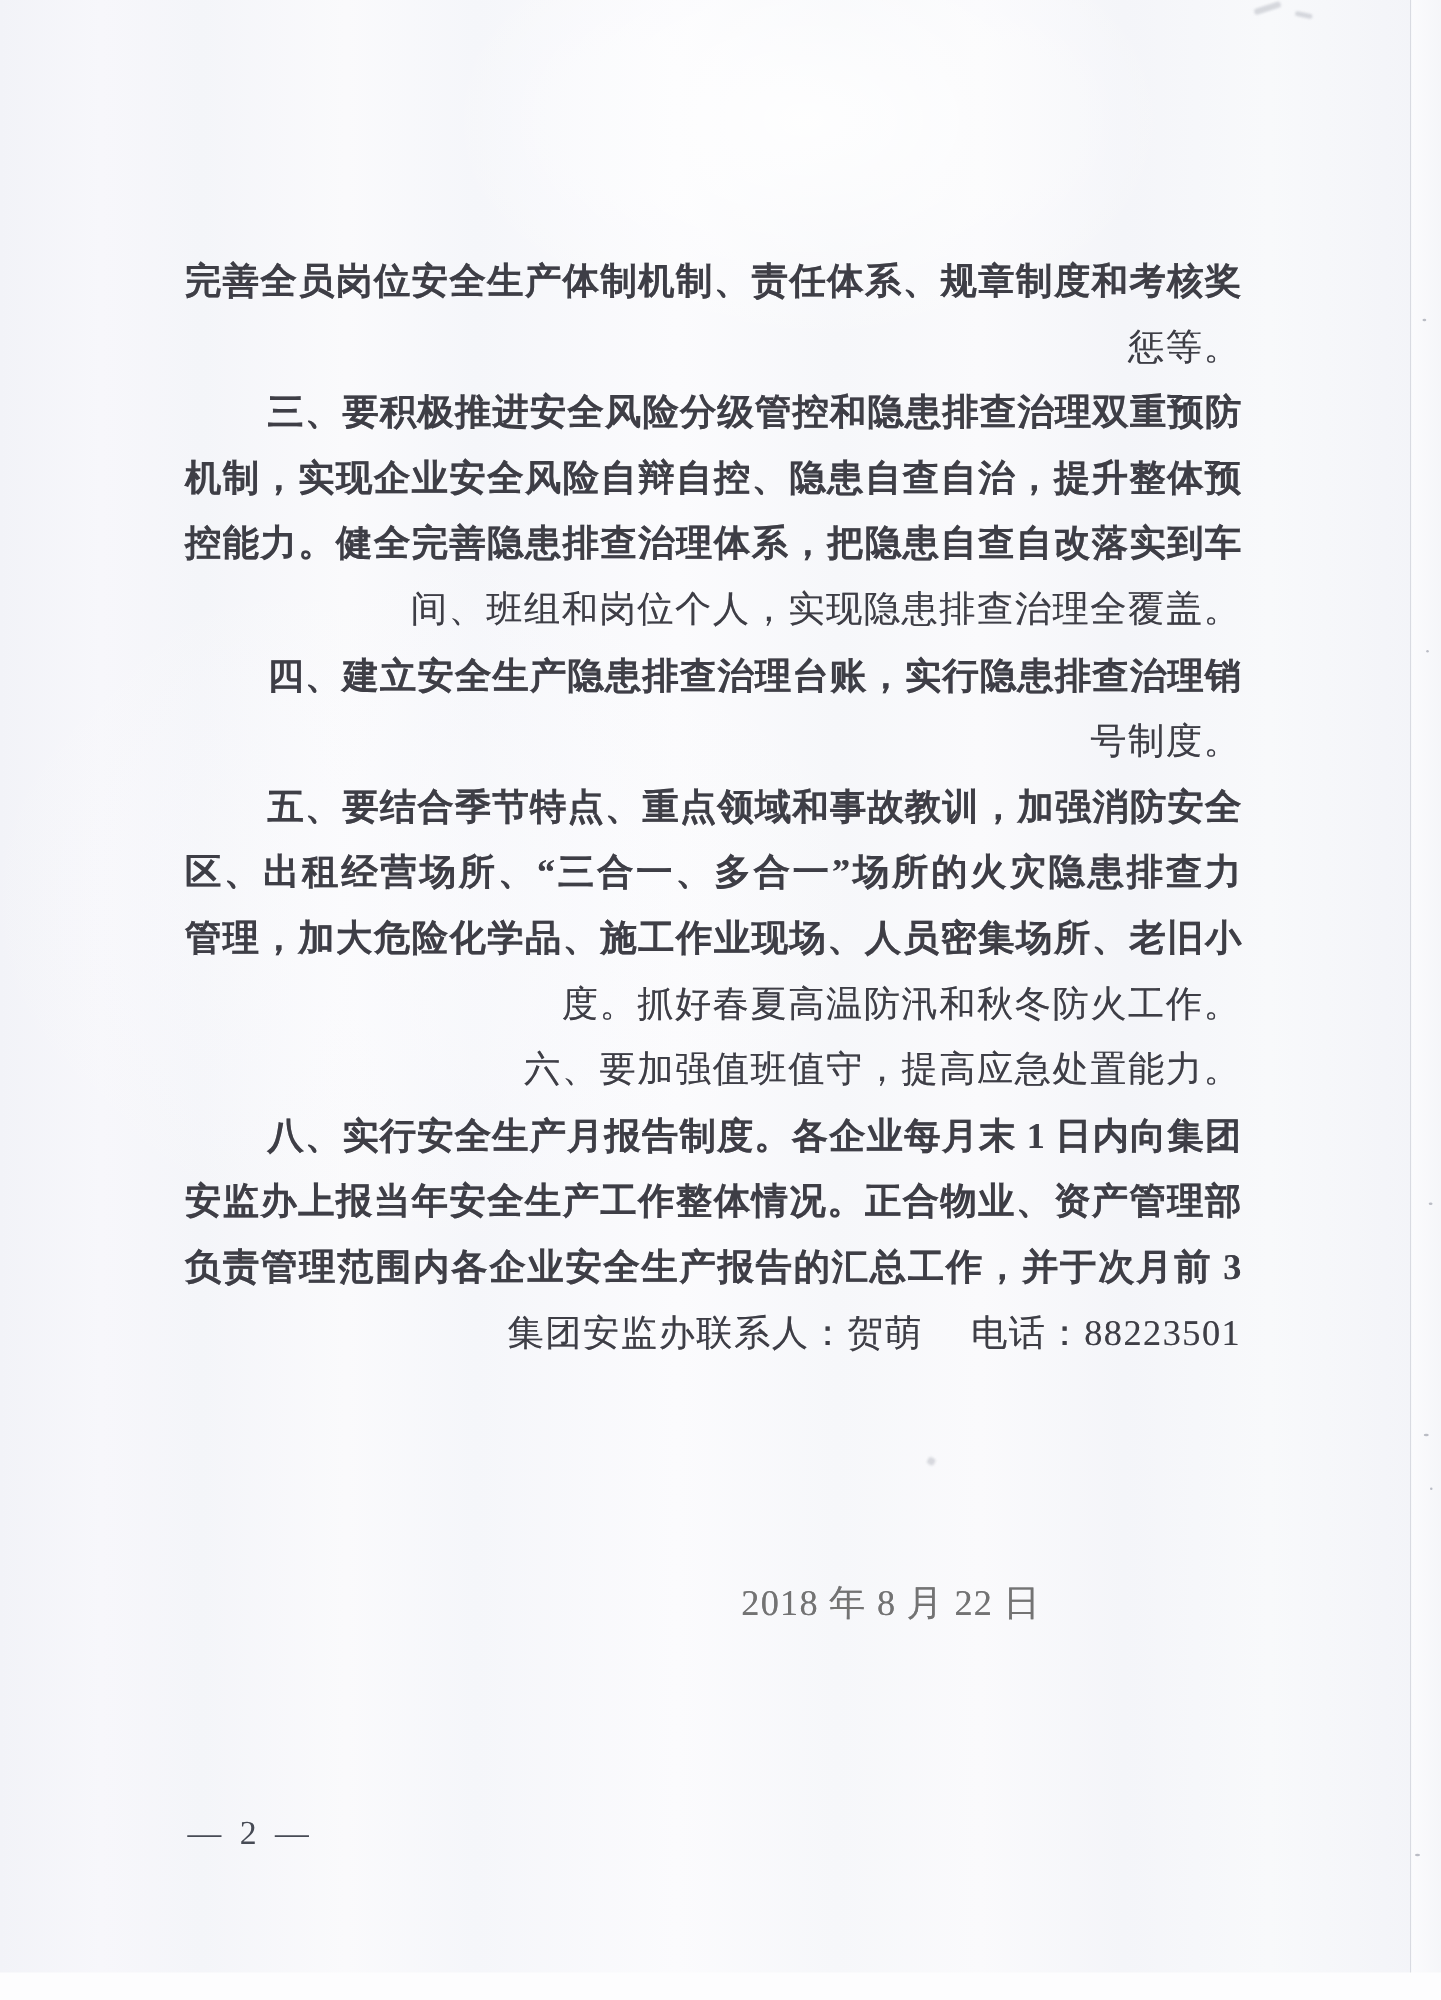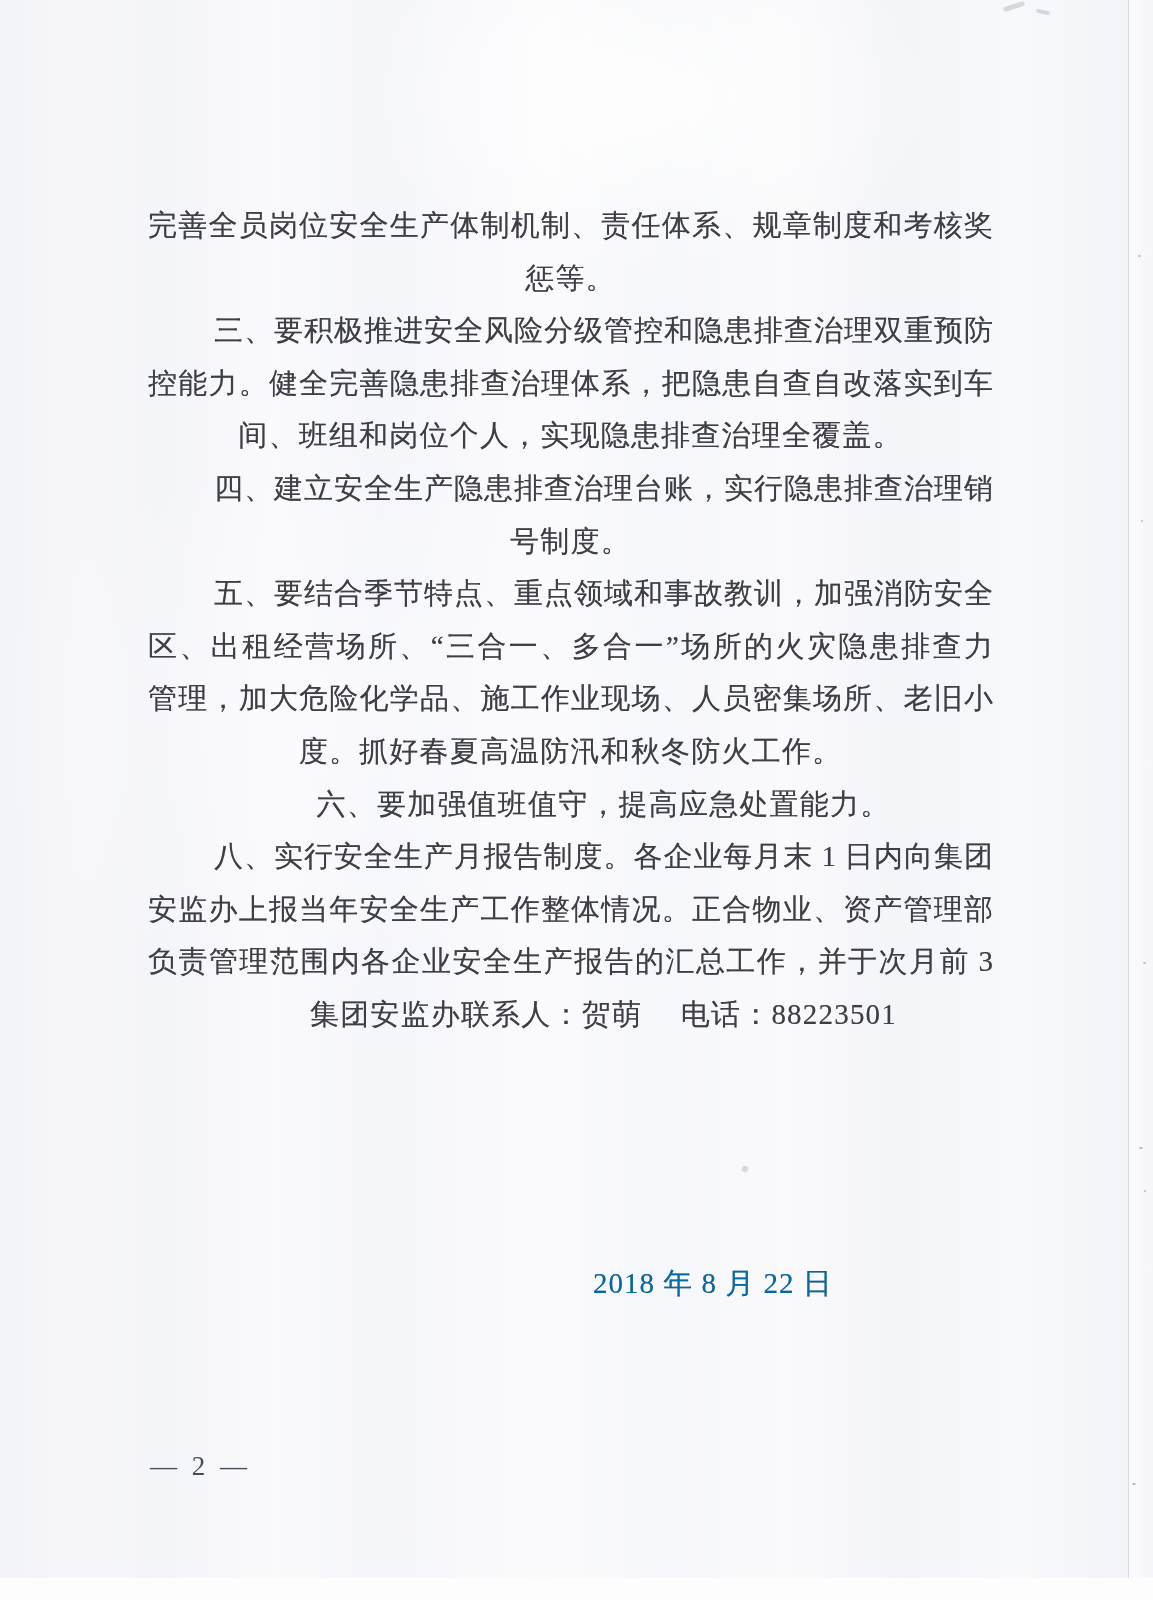--- a/index.html
+++ b/index.html
@@ -81,38 +81,39 @@
   .line {
     height: 52.6px;
     line-height: 52.6px;
     font-size: 29px;
     letter-spacing: 0;
     text-shadow: 0 0 0.5px rgba(62, 62, 70, 0.55);
   }
   .line.full {
     text-align: justify;
     text-align-last: justify;
+    font-weight: bold;
   }
   .line.short {
-    text-align: center;
+    text-align: right;
     white-space: pre;
     letter-spacing: 1.2px;
   }
   .line.indent {
     text-indent: 66px;
   }
   .date-line {
     position: absolute;
     left: 593px;
     top: 1257px;
     font-size: 29px;
     line-height: 52px;
     letter-spacing: 1px;
     white-space: pre;
-    color: #0369a1;
+    color: #737373;
     text-shadow: 0 0 0.5px rgba(62, 62, 70, 0.55);
   }
   .page-footer {
     position: absolute;
     left: 150px;
     top: 1449px;
     font-size: 27px;
     line-height: 34px;
     letter-spacing: 4px;
     white-space: pre;
@@ -136,20 +137,21 @@
   <div class="speck" style="left:1143px; top:962px;  width:3px; height:2px;"></div>
   <div class="speck" style="left:1139px; top:1147px; width:4px; height:2px;"></div>
   <div class="speck" style="left:1144px; top:1190px; width:2px; height:2px;"></div>
   <div class="speck" style="left:1132px; top:1483px; width:4px; height:2px;"></div>
 </div>
 
 <div class="content">
   <div class="line full">完善全员岗位安全生产体制机制、责任体系、规章制度和考核奖</div>
   <div class="line short">惩等。</div>
   <div class="line full indent">三、要积极推进安全风险分级管控和隐患排查治理双重预防</div>
+  <div class="line full">机制，实现企业安全风险自辩自控、隐患自查自治，提升整体预</div>
   <div class="line full">控能力。健全完善隐患排查治理体系，把隐患自查自改落实到车</div>
   <div class="line short">间、班组和岗位个人，实现隐患排查治理全覆盖。</div>
   <div class="line full indent">四、建立安全生产隐患排查治理台账，实行隐患排查治理销</div>
   <div class="line short">号制度。</div>
   <div class="line full indent">五、要结合季节特点、重点领域和事故教训，加强消防安全</div>
   <div class="line full">区、出租经营场所、“三合一、多合一”场所的火灾隐患排查力</div>
   <div class="line full">管理，加大危险化学品、施工作业现场、人员密集场所、老旧小</div>
   <div class="line short">度。抓好春夏高温防汛和秋冬防火工作。</div>
   <div class="line short indent">六、要加强值班值守，提高应急处置能力。</div>
   <div class="line full indent">八、实行安全生产月报告制度。各企业每月末 1 日内向集团</div>

